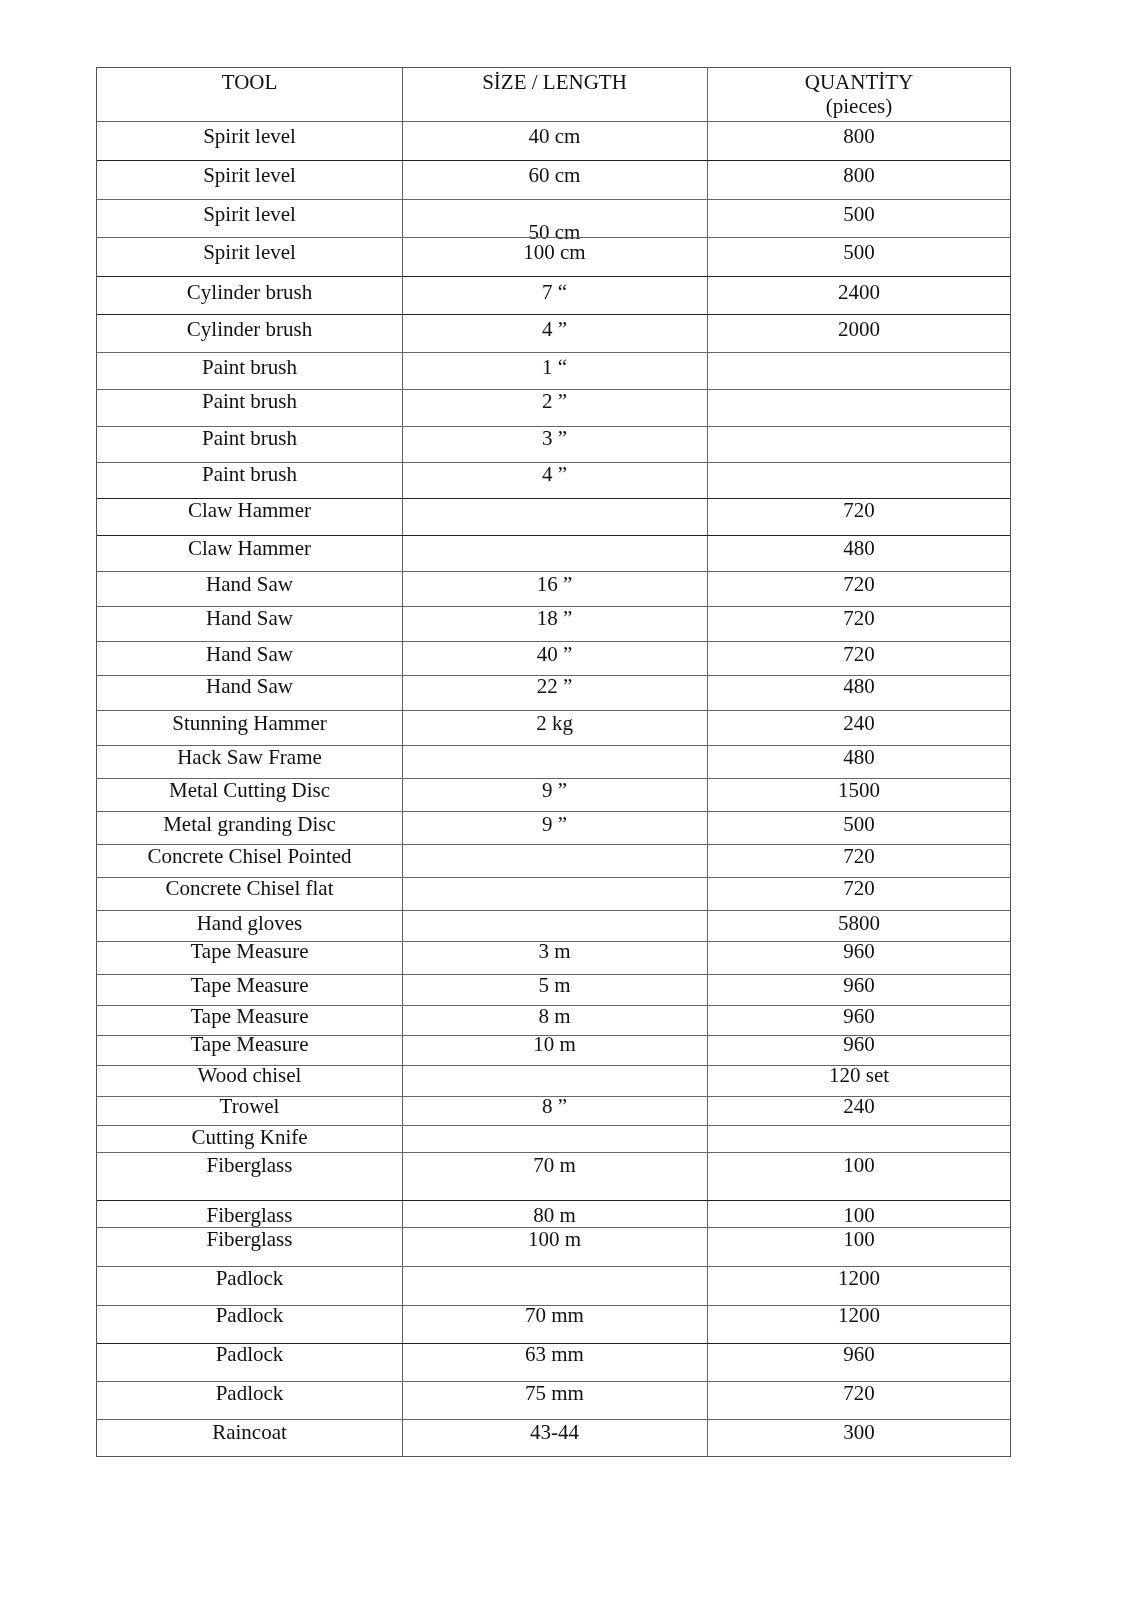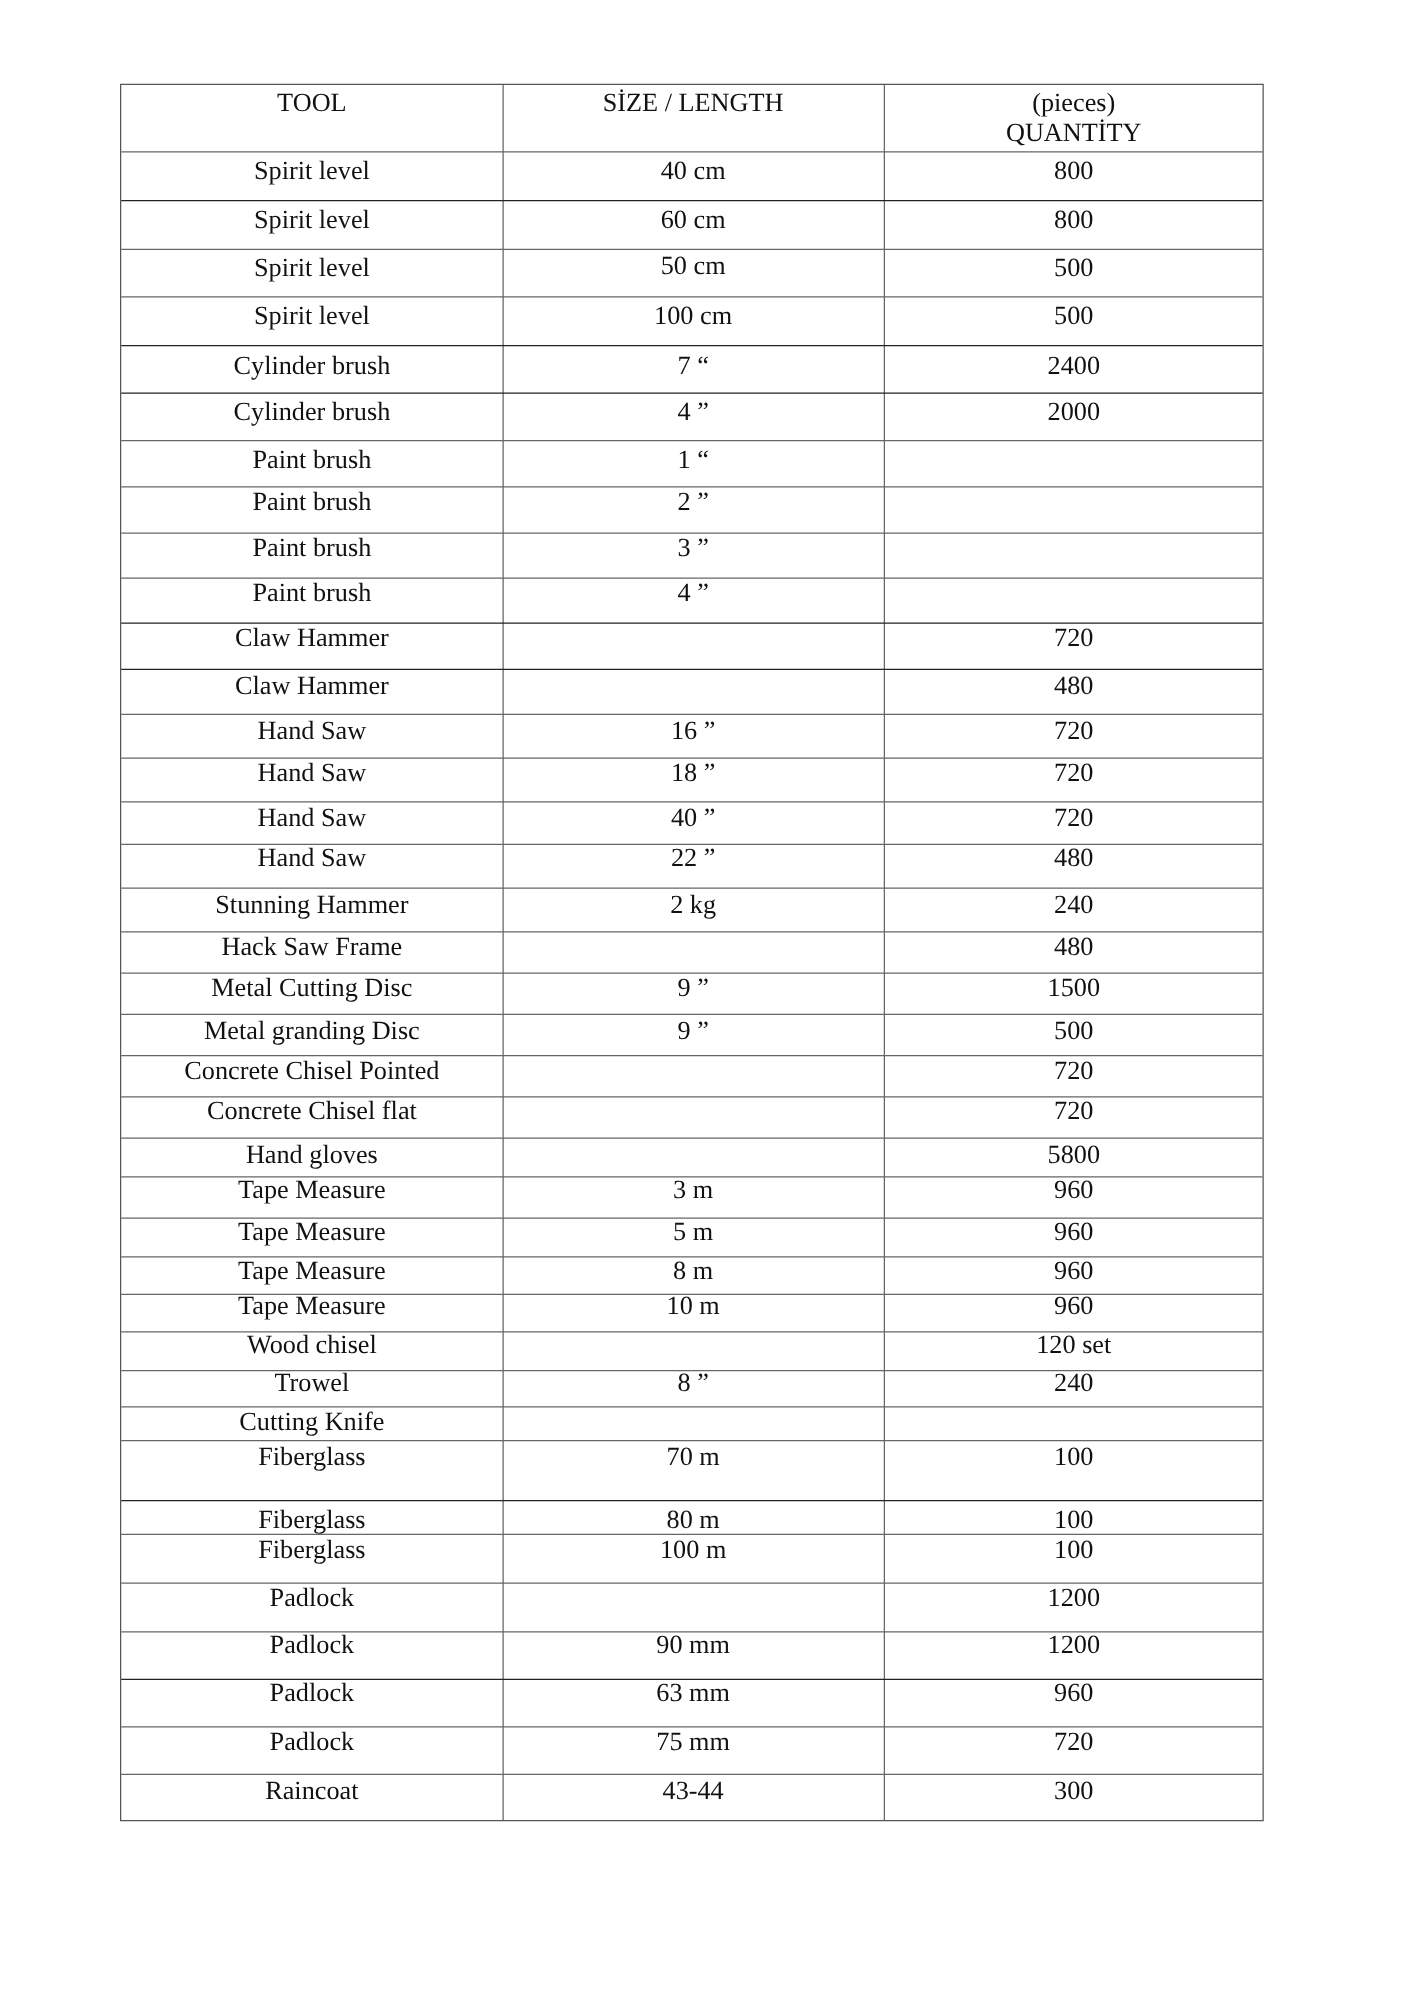--- a/index.html
+++ b/index.html
@@ -26,39 +26,39 @@
   <div class="vline" style="left:610px"></div>
 
   <div class="row first hdr" style="top:0;height:53px">
     <div class="cell c0" style="top:2px">
       <div>TOOL</div>
     </div>
     <div class="cell c1" style="top:2px">
       <div>SİZE / LENGTH</div>
     </div>
     <div class="cell c2" style="top:2px">
+      <div>QUANTİTY</div>
       <div>(pieces)</div>
-      <div>QUANTİTY</div>
     </div>
   </div>
 
   <div id="rows">
       <div class="row" style="top: 53px; height: 39px;">
         <div class="cell c0" style="top: 2px;">Spirit level</div>
         <div class="cell c1" style="top: 2px;">40 cm</div>
         <div class="cell c2" style="top: 2px;">800</div>
       </div>
       <div class="row dark" style="top: 92px; height: 39px;">
         <div class="cell c0" style="top: 2px;">Spirit level</div>
         <div class="cell c1" style="top: 2px;">60 cm</div>
         <div class="cell c2" style="top: 2px;">800</div>
       </div>
       <div class="row" style="top: 131px; height: 38px;">
         <div class="cell c0" style="top: 2px;">Spirit level</div>
-        <div class="cell c1" style="top: 0;">50 cm</div>
+        <div class="cell c1" style="top: 20px;">50 cm</div>
         <div class="cell c2" style="top: 2px;">500</div>
       </div>
       <div class="row" style="top: 169px; height: 39px;">
         <div class="cell c0" style="top: 2px;">Spirit level</div>
         <div class="cell c1" style="top: 2px;">100 cm</div>
         <div class="cell c2" style="top: 2px;">500</div>
       </div>
       <div class="row dark" style="top: 208px; height: 38px;">
         <div class="cell c0" style="top: 3px;">Cylinder brush</div>
         <div class="cell c1" style="top: 3px;">7 “</div>
@@ -203,21 +203,21 @@
         <div class="cell c0" style="top: -1px;">Fiberglass</div>
         <div class="cell c1" style="top: -1px;">100 m</div>
         <div class="cell c2" style="top: -1px;">100</div>
       </div>
       <div class="row" style="top: 1198px; height: 39px;">
         <div class="cell c0" style="top: -1px;">Padlock</div>
         <div class="cell c2" style="top: -1px;">1200</div>
       </div>
       <div class="row" style="top: 1237px; height: 38px;">
         <div class="cell c0" style="top: -3px;">Padlock</div>
-        <div class="cell c1" style="top: -3px;">90 mm</div>
+        <div class="cell c1" style="top: -3px;">70 mm</div>
         <div class="cell c2" style="top: -3px;">1200</div>
       </div>
       <div class="row dark" style="top: 1275px; height: 38px;">
         <div class="cell c0" style="top: -2px;">Padlock</div>
         <div class="cell c1" style="top: -2px;">63 mm</div>
         <div class="cell c2" style="top: -2px;">960</div>
       </div>
       <div class="row" style="top: 1313px; height: 38px;">
         <div class="cell c0" style="top: -1px;">Padlock</div>
         <div class="cell c1" style="top: -1px;">75 mm</div>

